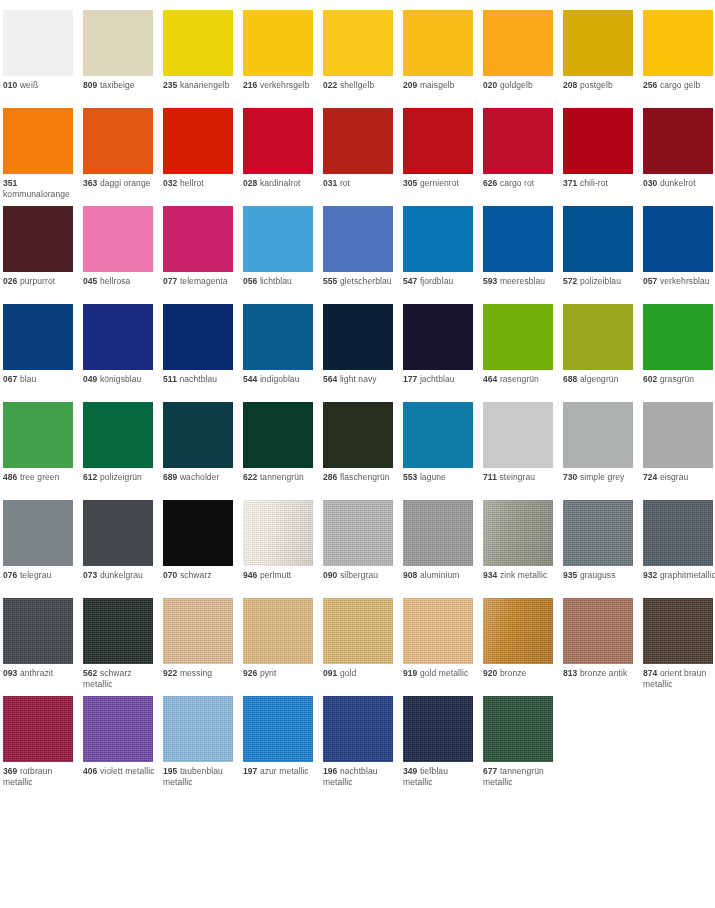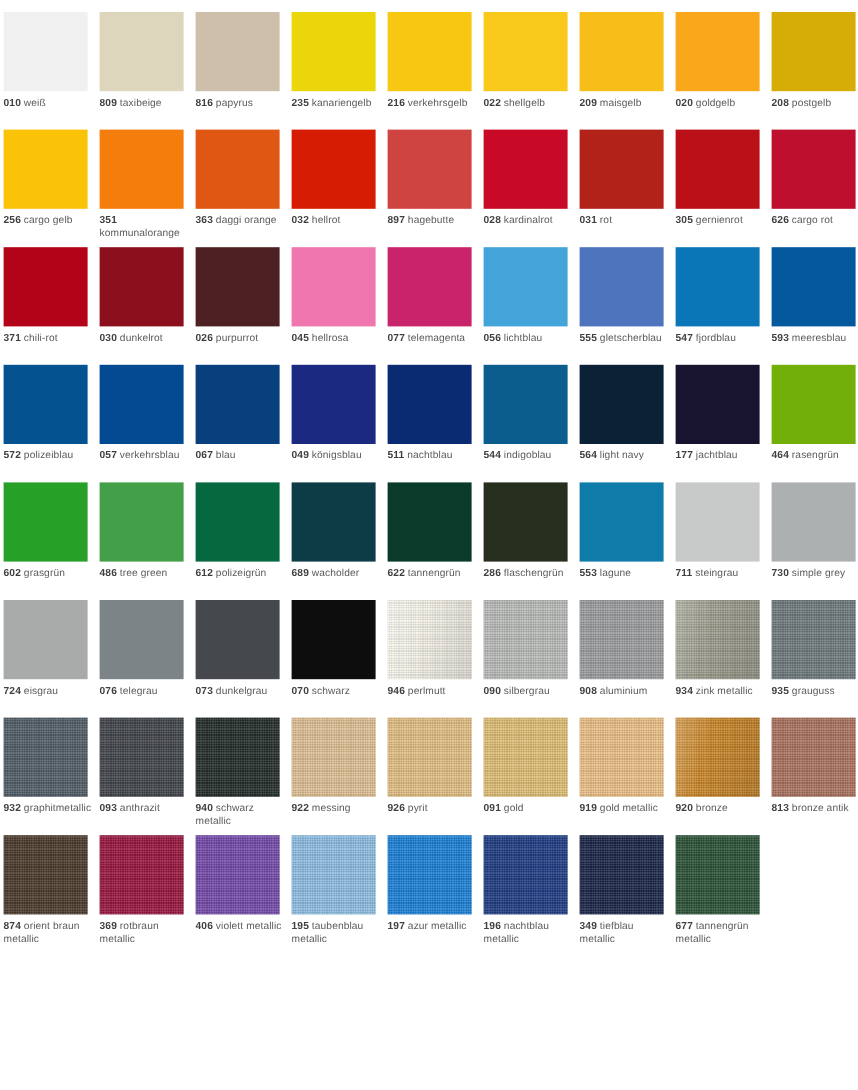--- a/index.html
+++ b/index.html
@@ -68,24 +68,20 @@
 <div id="swatch-grid">
     <div class="swatch-cell">
       <div class="swatch-chip" style="background-color: rgb(240, 240, 240);"></div>
       <div class="swatch-label"><span class="swatch-code">010</span> <span class="swatch-name">weiß</span></div>
     </div>
     <div class="swatch-cell">
       <div class="swatch-chip" style="background-color: rgb(221, 214, 188);"></div>
       <div class="swatch-label"><span class="swatch-code">809</span> <span class="swatch-name">taxibeige</span></div>
     </div>
     <div class="swatch-cell">
-      <div class="swatch-chip" style="background-color: rgb(205, 191, 169);"></div>
-      <div class="swatch-label"><span class="swatch-code">816</span> <span class="swatch-name">papyrus</span></div>
-    </div>
-    <div class="swatch-cell">
       <div class="swatch-chip" style="background-color: rgb(234, 214, 10);"></div>
       <div class="swatch-label"><span class="swatch-code">235</span> <span class="swatch-name">kanariengelb</span></div>
     </div>
     <div class="swatch-cell">
       <div class="swatch-chip" style="background-color: rgb(248, 199, 18);"></div>
       <div class="swatch-label"><span class="swatch-code">216</span> <span class="swatch-name">verkehrsgelb</span></div>
     </div>
     <div class="swatch-cell">
       <div class="swatch-chip" style="background-color: rgb(248, 200, 27);"></div>
       <div class="swatch-label"><span class="swatch-code">022</span> <span class="swatch-name">shellgelb</span></div>
@@ -112,24 +108,20 @@
     </div>
     <div class="swatch-cell">
       <div class="swatch-chip" style="background-color: rgb(223, 87, 19);"></div>
       <div class="swatch-label"><span class="swatch-code">363</span> <span class="swatch-name">daggi orange</span></div>
     </div>
     <div class="swatch-cell">
       <div class="swatch-chip" style="background-color: rgb(214, 29, 3);"></div>
       <div class="swatch-label"><span class="swatch-code">032</span> <span class="swatch-name">hellrot</span></div>
     </div>
     <div class="swatch-cell">
-      <div class="swatch-chip" style="background-color: rgb(207, 68, 65);"></div>
-      <div class="swatch-label"><span class="swatch-code">897</span> <span class="swatch-name">hagebutte</span></div>
-    </div>
-    <div class="swatch-cell">
       <div class="swatch-chip" style="background-color: rgb(200, 10, 38);"></div>
       <div class="swatch-label"><span class="swatch-code">028</span> <span class="swatch-name">kardinalrot</span></div>
     </div>
     <div class="swatch-cell">
       <div class="swatch-chip" style="background-color: rgb(178, 34, 25);"></div>
       <div class="swatch-label"><span class="swatch-code">031</span> <span class="swatch-name">rot</span></div>
     </div>
     <div class="swatch-cell">
       <div class="swatch-chip" style="background-color: rgb(188, 16, 25);"></div>
       <div class="swatch-label"><span class="swatch-code">305</span> <span class="swatch-name">gernienrot</span></div>
@@ -204,20 +196,24 @@
     </div>
     <div class="swatch-cell">
       <div class="swatch-chip" style="background-color: rgb(24, 19, 46);"></div>
       <div class="swatch-label"><span class="swatch-code">177</span> <span class="swatch-name">jachtblau</span></div>
     </div>
     <div class="swatch-cell">
       <div class="swatch-chip" style="background-color: rgb(114, 176, 9);"></div>
       <div class="swatch-label"><span class="swatch-code">464</span> <span class="swatch-name">rasengrün</span></div>
     </div>
     <div class="swatch-cell">
+      <div class="swatch-chip" style="background-color: rgb(154, 168, 28);"></div>
+      <div class="swatch-label"><span class="swatch-code">688</span> <span class="swatch-name">algengrün</span></div>
+    </div>
+    <div class="swatch-cell">
       <div class="swatch-chip" style="background-color: rgb(39, 160, 39);"></div>
       <div class="swatch-label"><span class="swatch-code">602</span> <span class="swatch-name">grasgrün</span></div>
     </div>
     <div class="swatch-cell">
       <div class="swatch-chip" style="background-color: rgb(67, 160, 72);"></div>
       <div class="swatch-label"><span class="swatch-code">486</span> <span class="swatch-name">tree green</span></div>
     </div>
     <div class="swatch-cell">
       <div class="swatch-chip" style="background-color: rgb(6, 104, 63);"></div>
       <div class="swatch-label"><span class="swatch-code">612</span> <span class="swatch-name">polizeigrün</span></div>
@@ -285,21 +281,21 @@
     <div class="swatch-cell">
       <div class="swatch-chip metallic" style="background-color: rgb(81, 93, 102);"></div>
       <div class="swatch-label"><span class="swatch-code">932</span> <span class="swatch-name">graphitmetallic</span></div>
     </div>
     <div class="swatch-cell">
       <div class="swatch-chip metallic" style="background-color: rgb(65, 69, 74);"></div>
       <div class="swatch-label"><span class="swatch-code">093</span> <span class="swatch-name">anthrazit</span></div>
     </div>
     <div class="swatch-cell">
       <div class="swatch-chip metallic" style="background-color: rgb(36, 45, 43);"></div>
-      <div class="swatch-label"><span class="swatch-code">940</span> <span class="swatch-name">schwarz metallic</span></div>
+      <div class="swatch-label"><span class="swatch-code">562</span> <span class="swatch-name">schwarz metallic</span></div>
     </div>
     <div class="swatch-cell">
       <div class="swatch-chip metallic" style="background-color: rgb(221, 190, 147);"></div>
       <div class="swatch-label"><span class="swatch-code">922</span> <span class="swatch-name">messing</span></div>
     </div>
     <div class="swatch-cell">
       <div class="swatch-chip metallic" style="background-color: rgb(224, 189, 131);"></div>
       <div class="swatch-label"><span class="swatch-code">926</span> <span class="swatch-name">pyrit</span></div>
     </div>
     <div class="swatch-cell">

